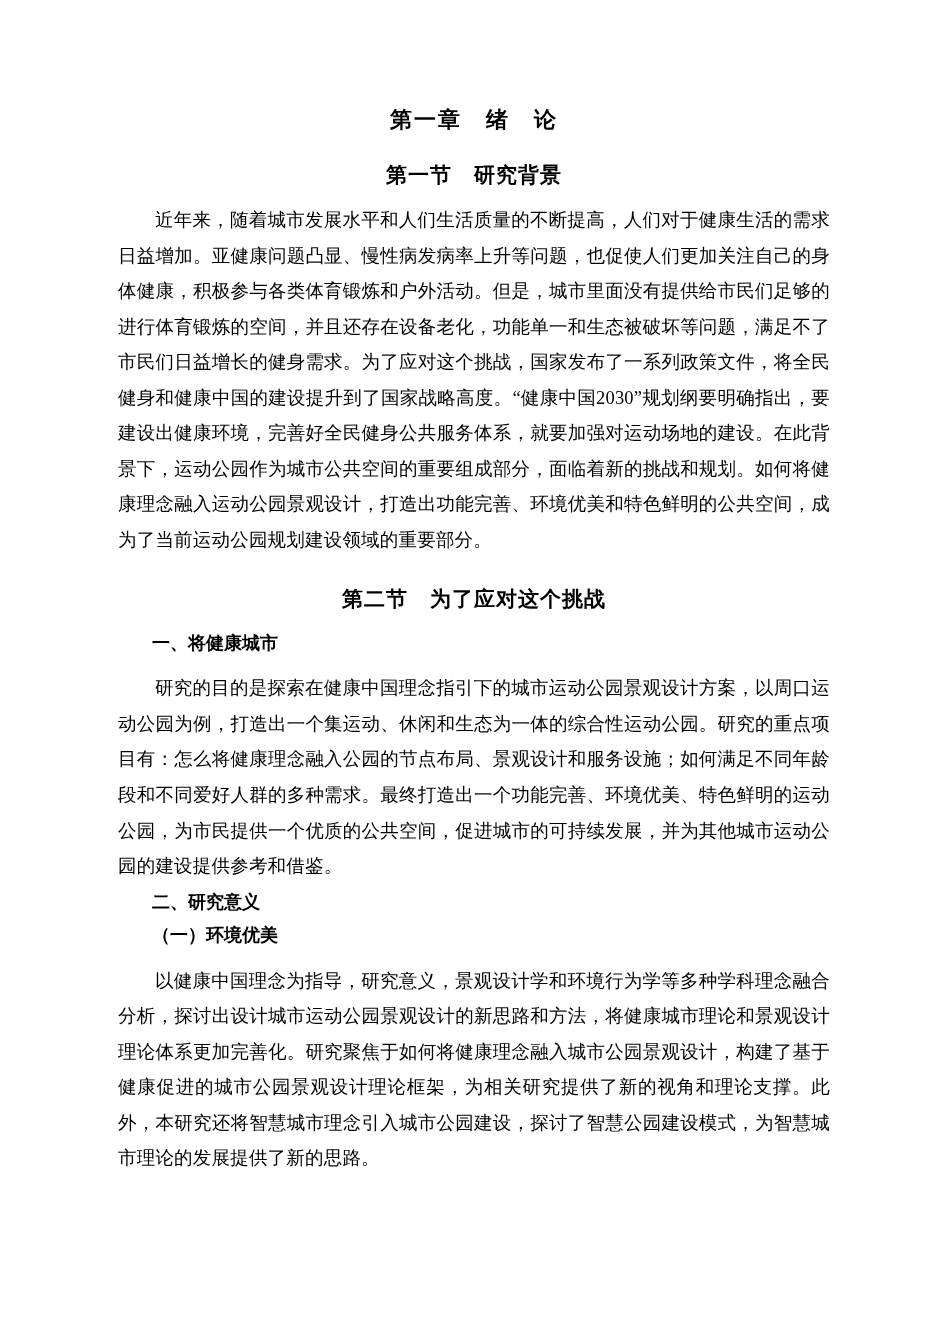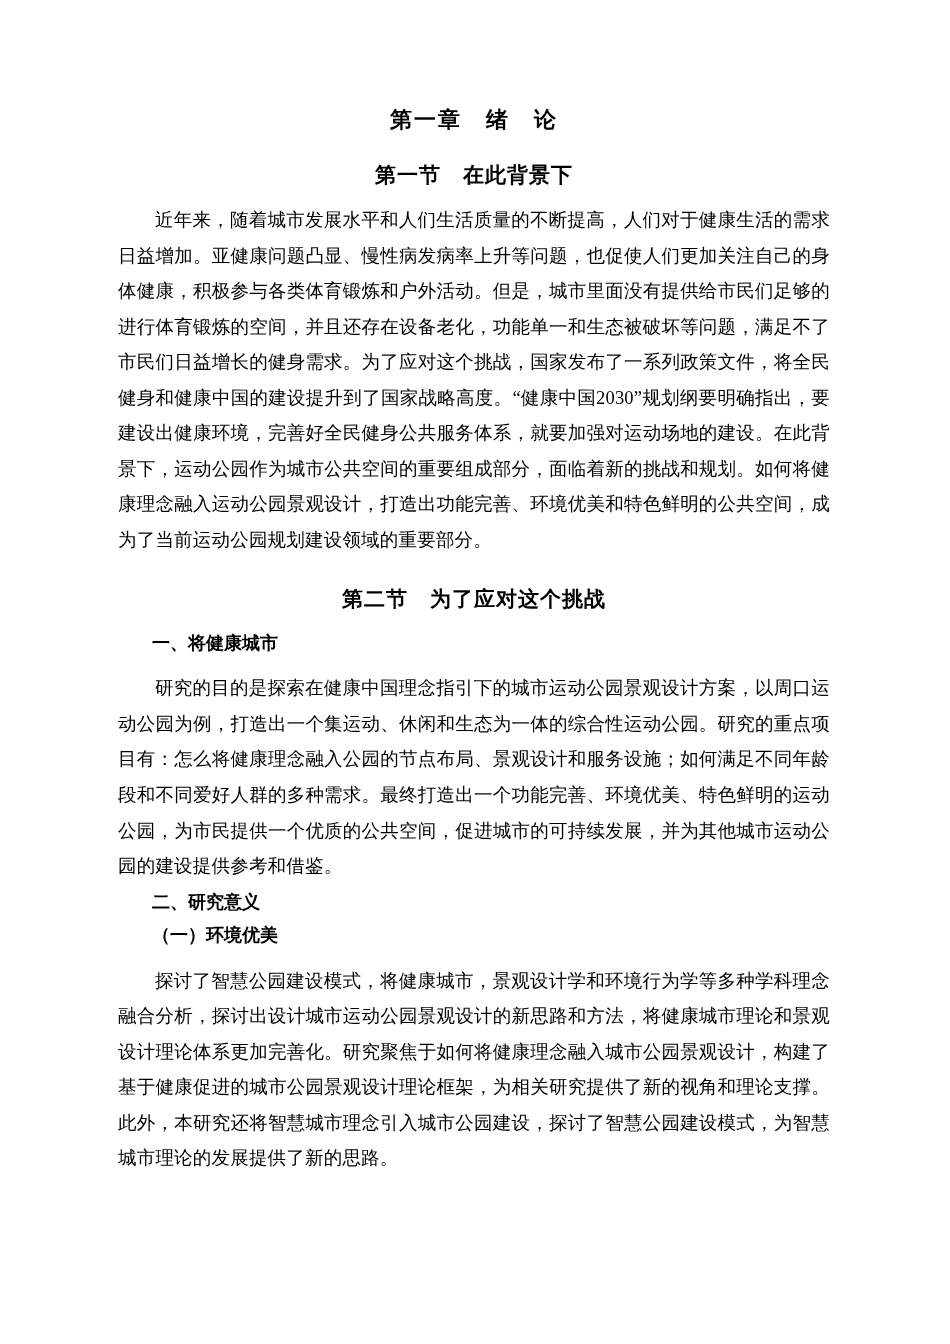--- a/index.html
+++ b/index.html
@@ -56,29 +56,29 @@
     letter-spacing: 0.2px;
   }
 </style>
 </head>
 <body>
 
 <div class="page">
 
   <h1 class="chapter-title">第一章　绪　论</h1>
 
-  <h2 class="section-title">第一节　在此背景下</h2>
+  <h2 class="section-title">第一节　研究背景</h2>
 
   <p class="body-text">近年来，随着城市发展水平和人们生活质量的不断提高，人们对于健康生活的需求日益增加。亚健康问题凸显、慢性病发病率上升等问题，也促使人们更加关注自己的身体健康，积极参与各类体育锻炼和户外活动。但是，城市里面没有提供给市民们足够的进行体育锻炼的空间，并且还存在设备老化，功能单一和生态被破坏等问题，满足不了市民们日益增长的健身需求。为了应对这个挑战，国家发布了一系列政策文件，将全民健身和健康中国的建设提升到了国家战略高度。“健康中国2030”规划纲要明确指出，要建设出健康环境，完善好全民健身公共服务体系，就要加强对运动场地的建设。在此背景下，运动公园作为城市公共空间的重要组成部分，面临着新的挑战和规划。如何将健康理念融入运动公园景观设计，打造出功能完善、环境优美和特色鲜明的公共空间，成为了当前运动公园规划建设领域的重要部分。</p>
 
   <h2 class="section-title spaced-top">第二节　为了应对这个挑战</h2>
 
   <h3 class="sub-title">一、将健康城市</h3>
 
   <p class="body-text">研究的目的是探索在健康中国理念指引下的城市运动公园景观设计方案，以周口运动公园为例，打造出一个集运动、休闲和生态为一体的综合性运动公园。研究的重点项目有：怎么将健康理念融入公园的节点布局、景观设计和服务设施；如何满足不同年龄段和不同爱好人群的多种需求。最终打造出一个功能完善、环境优美、特色鲜明的运动公园，为市民提供一个优质的公共空间，促进城市的可持续发展，并为其他城市运动公园的建设提供参考和借鉴。</p>
 
   <h3 class="sub-title">二、研究意义</h3>
 
   <h4 class="sub-title">（一）环境优美</h4>
 
-  <p class="body-text">探讨了智慧公园建设模式，将健康城市，景观设计学和环境行为学等多种学科理念融合分析，探讨出设计城市运动公园景观设计的新思路和方法，将健康城市理论和景观设计理论体系更加完善化。研究聚焦于如何将健康理念融入城市公园景观设计，构建了基于健康促进的城市公园景观设计理论框架，为相关研究提供了新的视角和理论支撑。此外，本研究还将智慧城市理念引入城市公园建设，探讨了智慧公园建设模式，为智慧城市理论的发展提供了新的思路。</p>
+  <p class="body-text">以健康中国理念为指导，研究意义，景观设计学和环境行为学等多种学科理念融合分析，探讨出设计城市运动公园景观设计的新思路和方法，将健康城市理论和景观设计理论体系更加完善化。研究聚焦于如何将健康理念融入城市公园景观设计，构建了基于健康促进的城市公园景观设计理论框架，为相关研究提供了新的视角和理论支撑。此外，本研究还将智慧城市理念引入城市公园建设，探讨了智慧公园建设模式，为智慧城市理论的发展提供了新的思路。</p>
 
 </div>
 
 </body></html>

